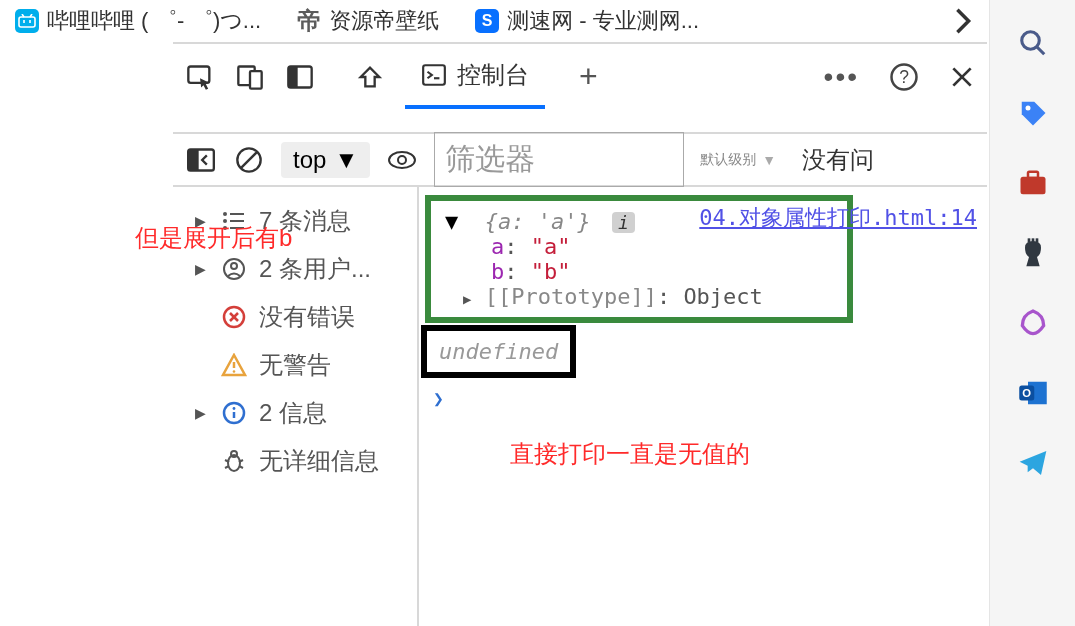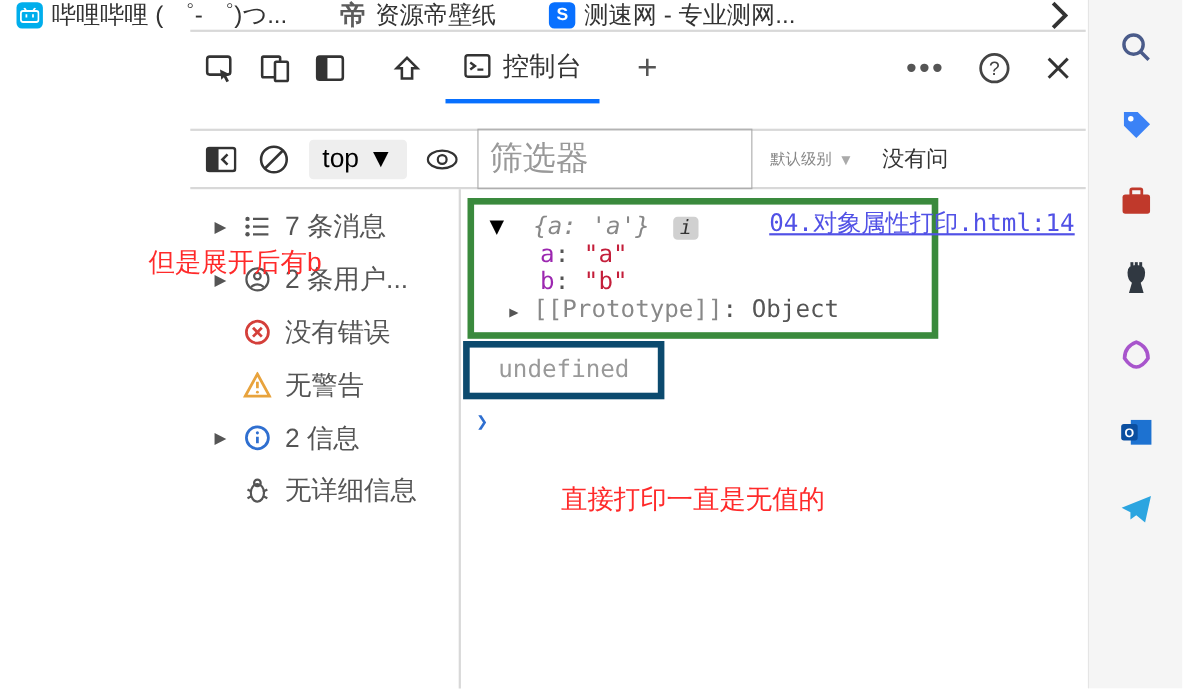--- a/index.html
+++ b/index.html
@@ -8,25 +8,25 @@
       font-size: 19px;
       background: #fff;
       width: 1075px;
       height: 626px;
       overflow: hidden;
       position: relative;
     }
     
     
     .bookmarks-bar {
-      height: 27px;
+      height: 42px;
       display: flex;
       align-items: center;
       padding: 0 15px;
-      gap: 48px;
+      gap: 36px;
       width: 987px;
     }
     .bookmark {
       display: flex;
       align-items: center;
       gap: 8px;
       font-size: 22px;
       color: #333;
       cursor: pointer;
     }
@@ -119,21 +119,21 @@
     .dt-console { flex:1; position:relative; padding-top:8px; font-family: Consolas, monospace; font-size:22px; }
     .obj-box { border:6px solid #3a8a3d; padding:8px 20px 8px 14px; margin-left:6px; }
     .obj-header { color:#888; font-style:italic; }
     .obj-prop { padding-left:46px; }
     .prop-key { color:#9c27b0; }
     .prop-val { color:#c41e3a; }
     .proto { color:#888; padding-left:18px; }
     .info-badge { background:#d0d0d0; color:#333; border-radius:4px; padding:0 6px; font-style:italic; font-size:18px; margin-left:8px; }
     .source-link { color:#5151e6; text-decoration:underline; position:absolute; right:10px; }
     
-    .undef-box { border:6px solid #0c4a6e; padding:8px 26px; color:#999; display:inline-block; margin-left:2px; }
+    .undef-box { border:6px solid #000000; padding:8px 12px; color:#999; display:inline-block; margin-left:2px;font-style:italic; }
     
     .annot { position:absolute; color:#ff2a2a; font-size:24px; font-weight: normal; }
     
     
     .right-rail {
       position:absolute; right:0; top:0; width:86px; height:626px;
       background:#f5f5f5; border-left:1px solid #e5e5e5;
       display:flex; flex-direction:column; align-items:center; gap:36px;
       padding-top:26px;
     }
@@ -252,21 +252,21 @@
           <circle cx="15" cy="11" r="4" fill="none" stroke="#333" stroke-width="2"></circle>
         </svg>
     </span>
     <div class="filter-input">
       <span>筛选器</span>
     </div>
     <div class="level-selector">
       <span>默认级别</span>
       <span style="color:#aaa">▼</span>
     </div>
-    <span style="color:#333;font-size:20px;margin-left:10px">没有问</span>
+    <span style="color:#333;font-size:24px;margin-left:10px">没有问</span>
   </div>
 
   <div class="dt-body">
     <div class="dt-sidebar">
       <div class="sb-row">
         <span class="tri">▶</span>
         <span class="sb-ic">
           <svg width="24" height="20" viewBox="0 0 24 20">
               <circle cx="3" cy="3" r="2" fill="#555"></circle>
               <line x1="8" y1="3" x2="22" y2="3" stroke="#555" stroke-width="2"></line>

